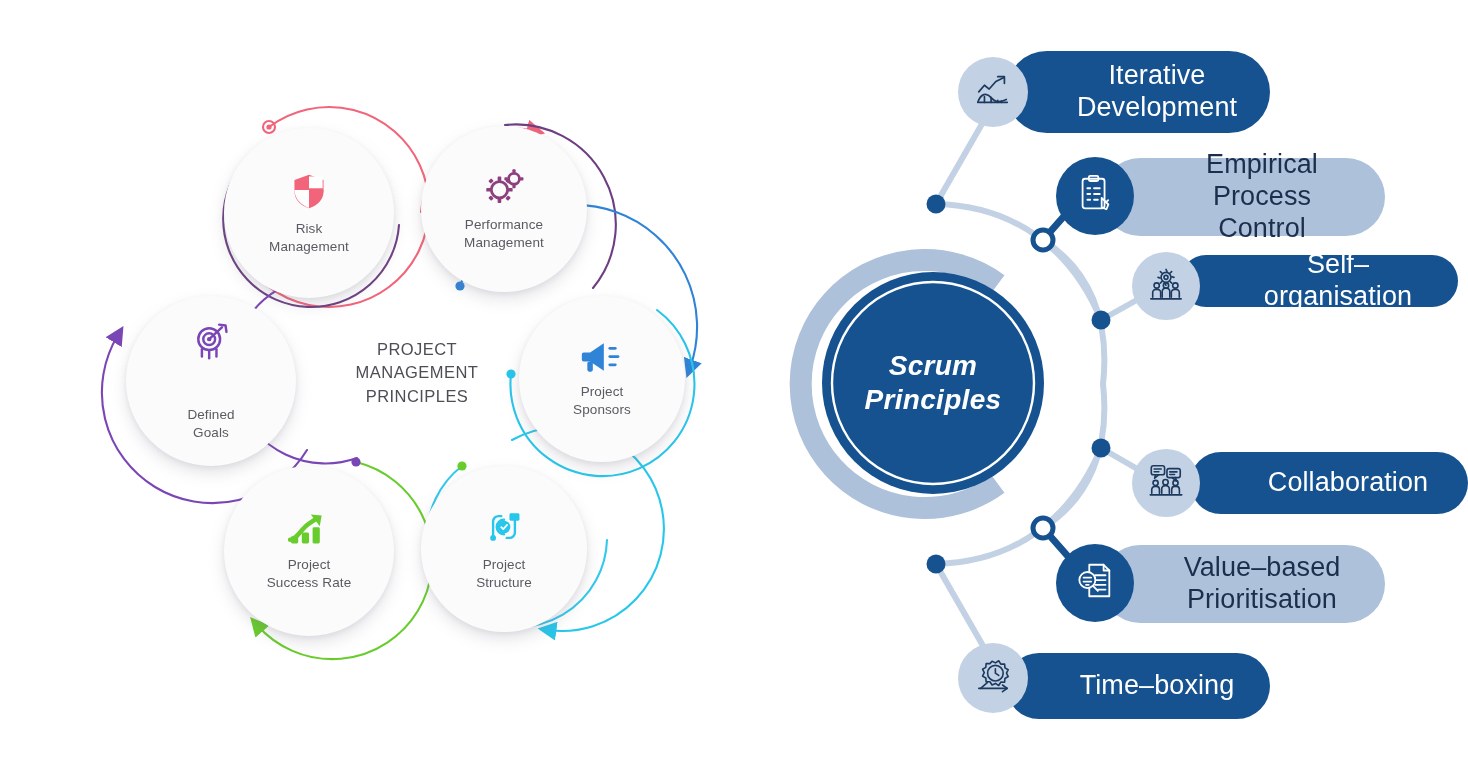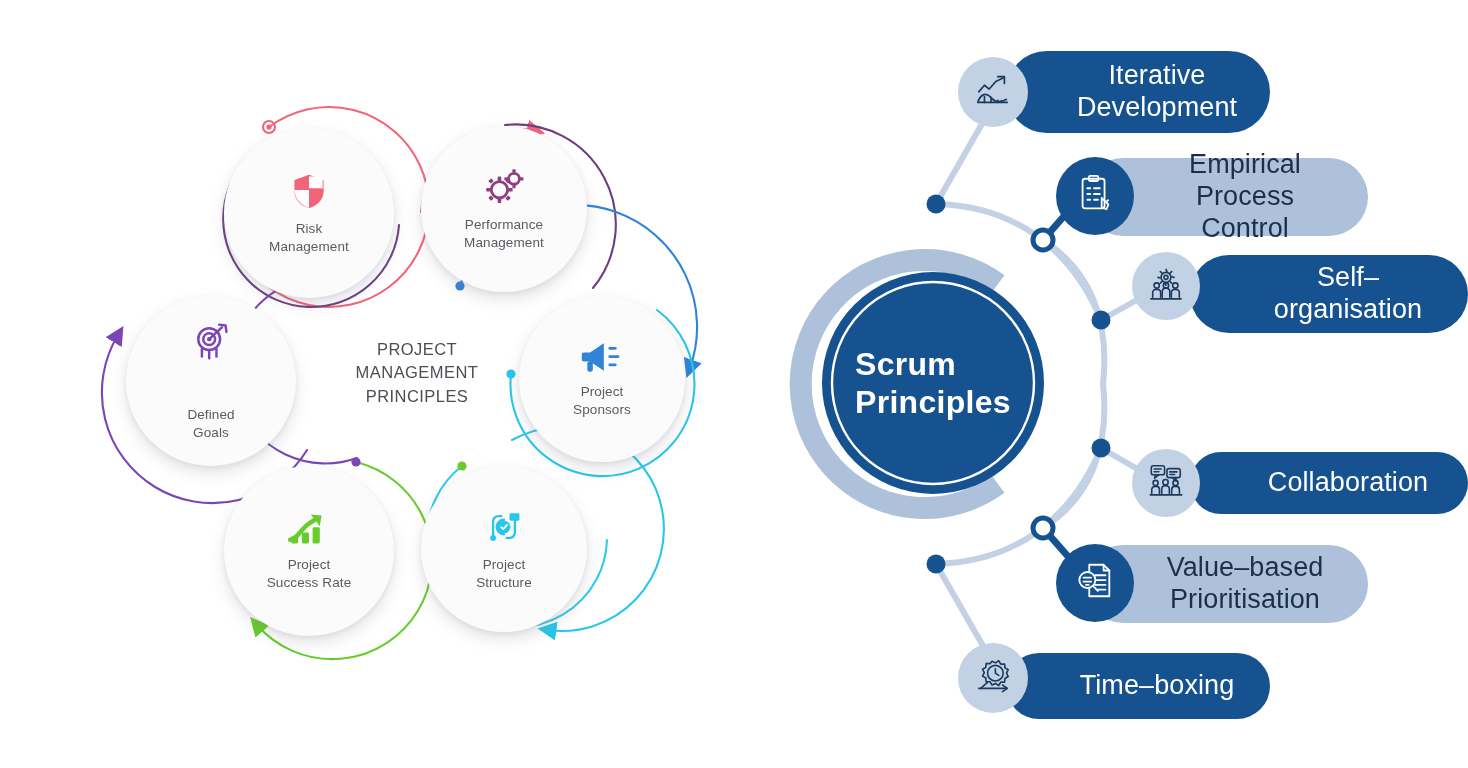--- a/index.html
+++ b/index.html
@@ -89,47 +89,49 @@
   }
   .hub-label {
     position: absolute;
     left: 62px;
     top: 272px;
     width: 222px;
     height: 222px;
     display: flex;
     align-items: center;
     justify-content: center;
+    text-align: center;
     color: #ffffff;
-    font-size: 32px;
+    font-size: 28px;
     font-weight: bold;
     line-height: 1.2;
     letter-spacing: .3px;
     font-family: "Liberation Sans", sans-serif;
     white-space: pre-line;
     pointer-events: none;
+    font-style: italic;
   }
 
   .pill {
     position: absolute;
     border-radius: 999px;
     display: flex;
     align-items: center;
     justify-content: center;
     box-sizing: border-box;
     padding: 0 18px 0 56px;
     font-size: 27px;
     line-height: 1.18;
     letter-spacing: .1px;
     text-align: center;
     white-space: pre-line;
     font-family: "Liberation Sans", sans-serif;
   }
   .pill.dark  { background: #15528f; color: #ffffff; }
-  .pill.light { background: #adc1db; color: #1b2f4d; }
+  .pill.light { background: #adc1db; color: #1b2f4d; margin-left: 17px; }
 
   .badge {
     position: absolute;
     border-radius: 50%;
     display: flex;
     align-items: center;
     justify-content: center;
     box-sizing: border-box;
   }
   .badge.light { background: #c3d1e4; }
@@ -380,21 +382,21 @@
             <rect x="15.5" y="3" width="10" height="5.4" rx="1.6"></rect>
             <path d="M14 16 H17 M14 22 H17 M14 28 H17"></path>
             <path d="M21 16 H27 M21 22 H27 M21 28 H25"></path>
             <path d="M29 26 L36 33 L34 38 L29 36 Z"></path>
             <path d="M33.6 30.6 L35.8 28.4"></path>
           </g>
         </svg>
       </span>
     </div>
 
-    <div class="pill dark" style="left:430px; top:255px; width:278px; height:78px;">
+    <div class="pill dark" style="left:420px; top:255px; width:278px; height:52px;">
       <span>Self–organisation</span>
     </div>
     <div class="badge light" style="left:372px; top:252px; width:68px; height:68px;">
       <span>
         <svg width="38" height="38" viewBox="0 0 40 40">
           <g fill="none" stroke="#1b3a5e" stroke-width="1.7" stroke-linecap="round" stroke-linejoin="round">
             <circle cx="20" cy="13" r="5.2"></circle>
             <path d="M20 4.6 L21.1 6.6 M20 21.4 L18.9 19.4 M11.6 13 L13.8 13.6 M28.4 13 L26.2 12.4
                      M14 7 L15.6 8.4 M26 19 L24.4 17.6 M26 7 L24.4 8.4 M14 19 L15.6 17.6"></path>
             <circle cx="20" cy="13" r="2.1"></circle>

